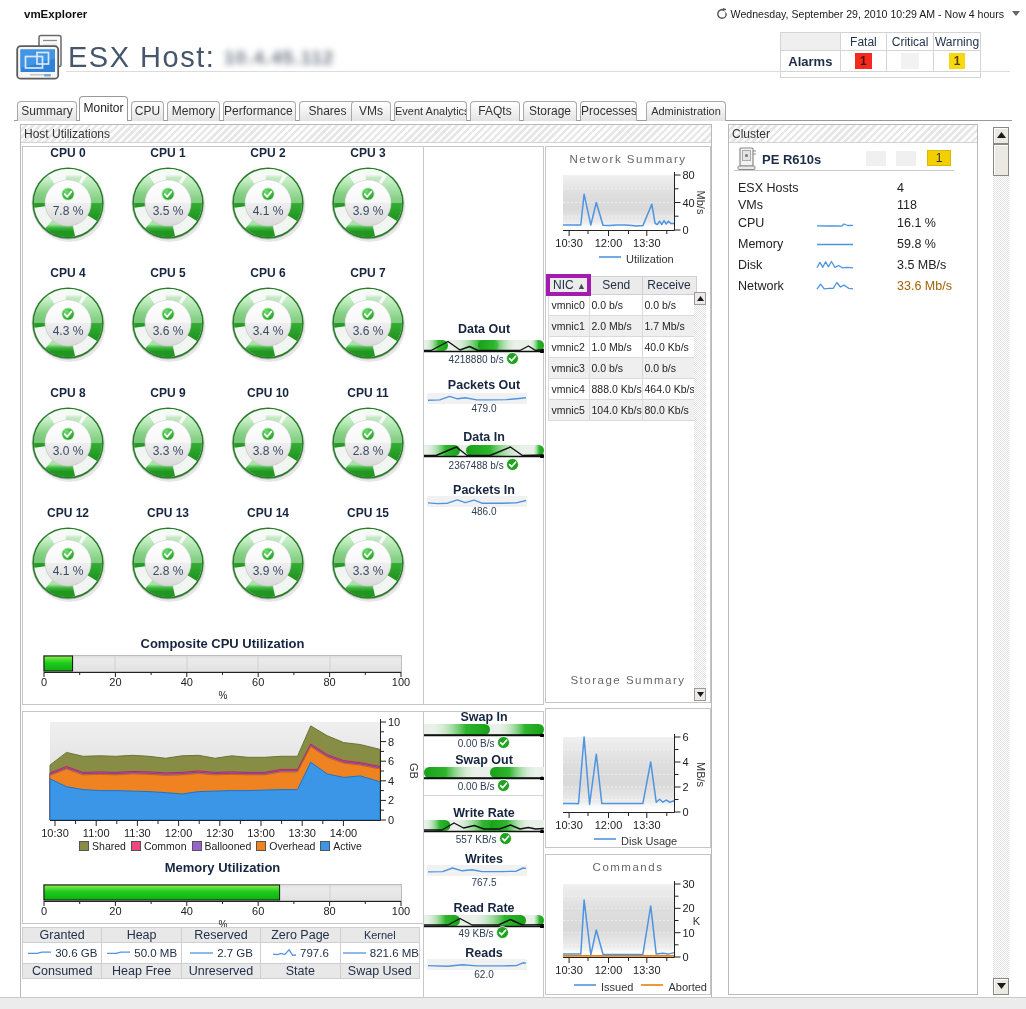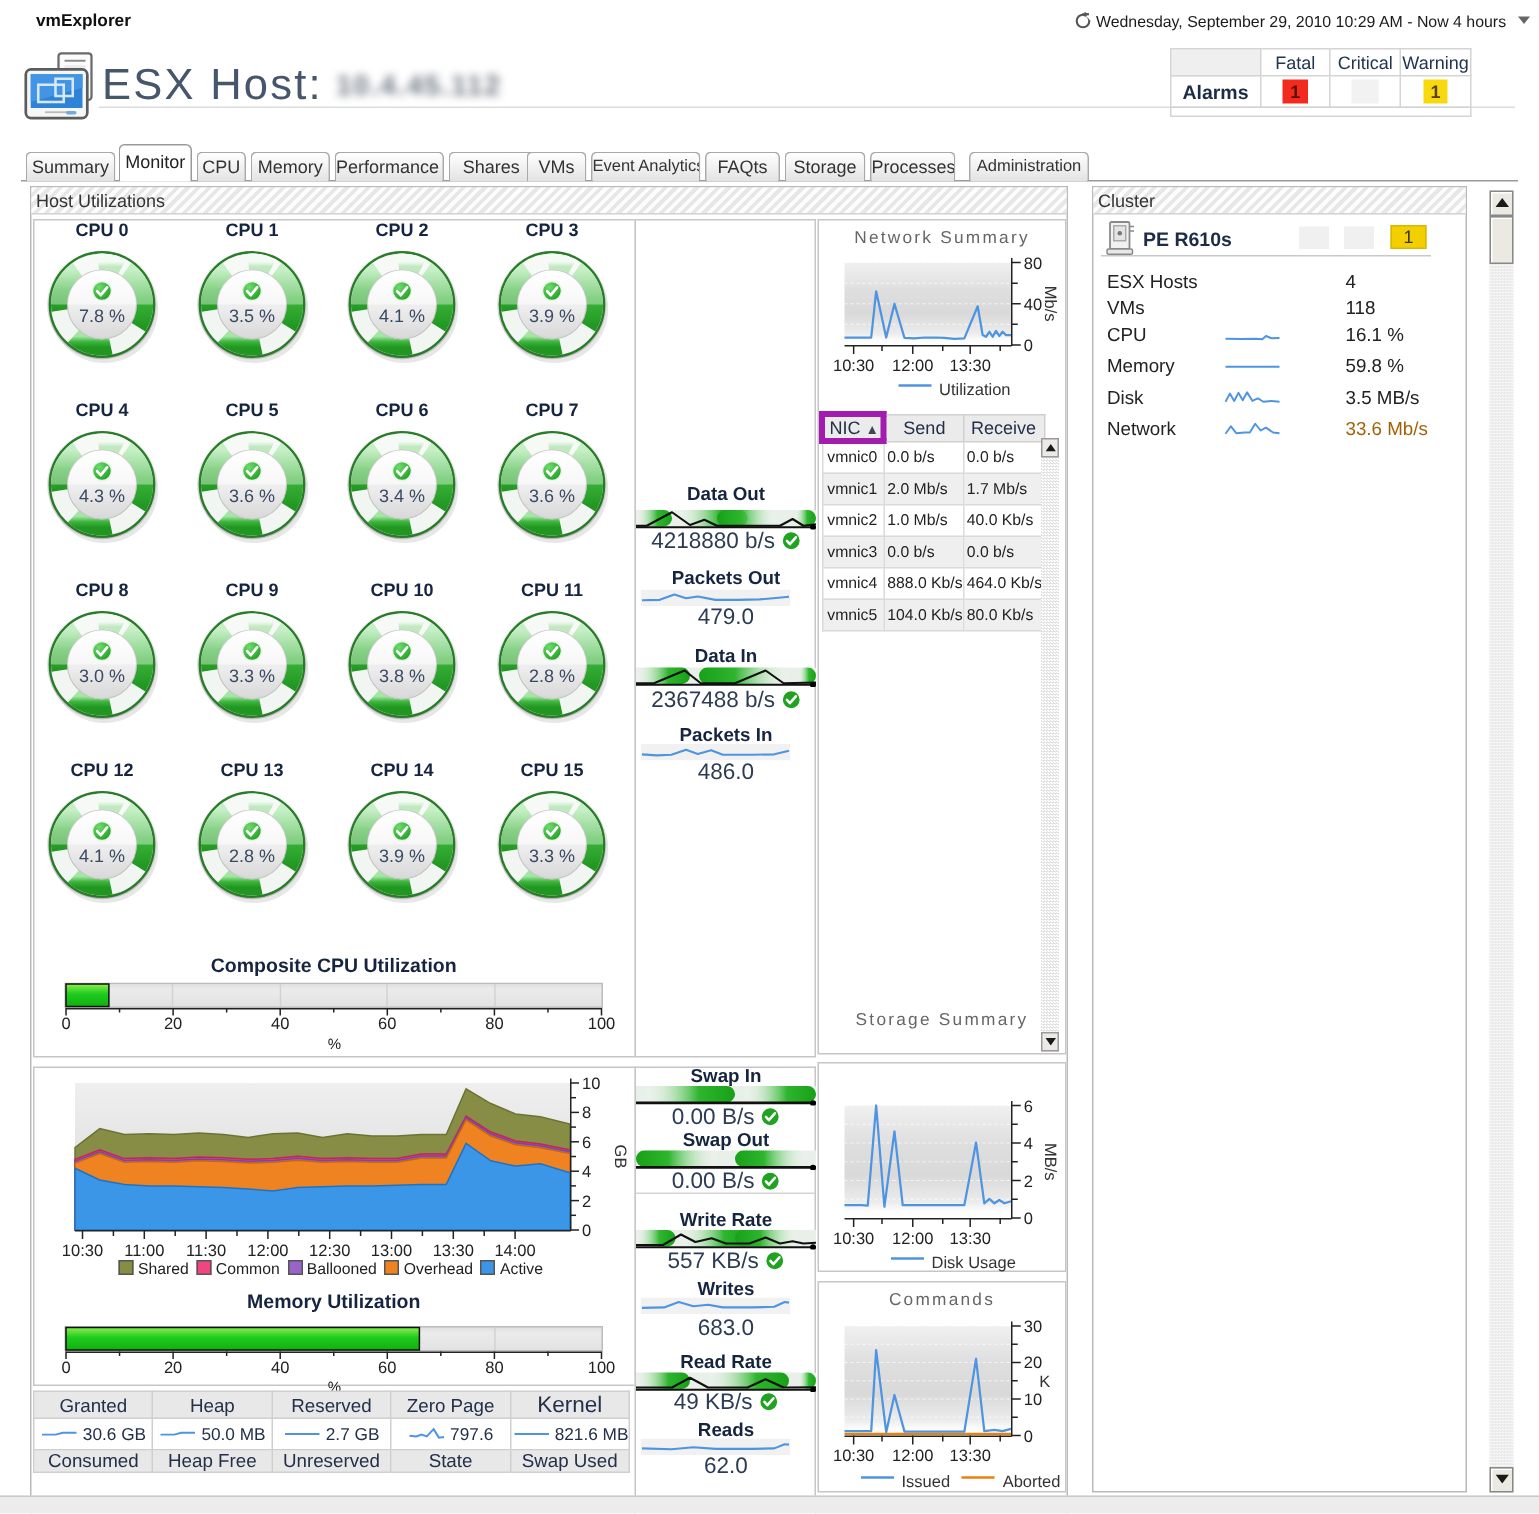--- a/index.html
+++ b/index.html
@@ -5,21 +5,21 @@
 body{width:1026px;height:1009px;position:relative;background:#fff;font-family:"Liberation Sans",sans-serif;font-size:11px;color:#222;overflow:hidden}
 .abs{position:absolute}
 .cpulab{position:absolute;width:60px;text-align:center;font-weight:bold;font-size:12px;color:#16253f}
 .gauge{position:absolute}
 .btitle{position:absolute;text-align:center;font-weight:bold;font-size:13px;color:#16253f}
 .panel{position:absolute;border:1px solid #b9b9b9;background:#fff}
 .phead{position:absolute;left:0;top:0;right:0;height:18px;line-height:18px;padding-left:3px;font-size:12px;color:#333;
  background:#efefef repeating-linear-gradient(135deg,rgba(255,255,255,0.85) 0 2.5px,rgba(0,0,0,0.035) 2.5px 5px);border-bottom:1px solid #d3d3d3}
 .box{position:absolute;border:1px solid #c6c6c6;background:#fff}
 .mlab{position:absolute;width:120px;text-align:center;font-weight:bold;font-size:12.5px;color:#16253f}
-.mval{position:absolute;width:120px;text-align:center;font-size:15px;color:#2c3c55}
+.mval{position:absolute;width:120px;text-align:center;font-size:10px;color:#2c3c55}
 .ctitle{position:absolute;text-align:center;font-size:11.5px;color:#666;letter-spacing:1.5px}
 table{border-collapse:collapse}
 </style></head><body>
 
 <div class="abs" style="left:24px;top:8px;font-weight:bold;font-size:11.5px;color:#101010">vmExplorer</div>
 <div class="abs" style="right:4px;top:8px;font-size:10.6px;color:#1a1a1a;white-space:nowrap;text-align:right">
 <svg width="12" height="12" style="vertical-align:-2px">
       <circle cx="6" cy="6" r="4.2" fill="none" stroke="#555" stroke-width="1.4"></circle>
       <path d="M6 0.8 L10.5 0.8 L10.5 5.2" fill="#fff" stroke="#fff"></path>
       <path d="M5.5 1.5 L10 1.5" stroke="#555" stroke-width="1.4"></path>
@@ -705,21 +705,21 @@
         <col>
         <col>
         <col>
       </colgroup>
 <tbody>
         <tr>
           <th style="background:#e8e8e8;border:1px solid #cfcfcf;font-weight:normal;font-size:12.5px;color:#223048;height:15px">Granted</th>
           <th style="background:#e8e8e8;border:1px solid #cfcfcf;font-weight:normal;font-size:12.5px;color:#223048;height:15px">Heap</th>
           <th style="background:#e8e8e8;border:1px solid #cfcfcf;font-weight:normal;font-size:12.5px;color:#223048;height:15px">Reserved</th>
           <th style="background:#e8e8e8;border:1px solid #cfcfcf;font-weight:normal;font-size:12.5px;color:#223048;height:15px">Zero Page</th>
-          <th style="background:#e8e8e8;border:1px solid #cfcfcf;font-weight:normal;font-size:15px;color:#223048;height:15px">Kernel</th>
+          <th style="background:#e8e8e8;border:1px solid #cfcfcf;font-weight:normal;font-size:11px;color:#223048;height:15px">Kernel</th>
         </tr>
 <tr>
 <td style="border:1px solid #cfcfcf;font-size:11.5px;color:#223048;height:21px;white-space:nowrap;overflow:hidden;text-align:center;padding:0 1px"><svg width="25" height="12" style="vertical-align:-2px">
               <polyline points="1.0,6.4 10.2,6.4 14.8,5.2 24.0,5.2" fill="none" stroke="#4f94e0" stroke-width="1.3"></polyline>
             </svg> 30.6 GB</td>
 <td style="border:1px solid #cfcfcf;font-size:11.5px;color:#223048;height:21px;white-space:nowrap;overflow:hidden;text-align:center;padding:0 1px"><svg width="25" height="12" style="vertical-align:-2px">
               <polyline points="1.0,6.4 10.2,6.4 14.8,5.2 24.0,5.2" fill="none" stroke="#4f94e0" stroke-width="1.3"></polyline>
             </svg> 50.0 MB</td>
 <td style="border:1px solid #cfcfcf;font-size:11.5px;color:#223048;height:21px;white-space:nowrap;overflow:hidden;text-align:center;padding:0 1px"><svg width="25" height="12" style="vertical-align:-2px">
               <polyline points="1.0,6.0 24.0,6.0" fill="none" stroke="#4f94e0" stroke-width="1.3"></polyline>
@@ -834,21 +834,21 @@
 </svg>
 <div class="mval" style="left:424px;top:832px">557 KB/s <svg width="13" height="13" viewBox="0 0 13 13" style="vertical-align:-2px">
       <circle cx="6.5" cy="6.5" r="6" fill="#21a321" stroke="#ffffff" stroke-width="0.8"></circle>
       <path d="M3.6 6.6 L5.6 8.8 L9.6 4.2" stroke="#fff" stroke-width="1.7" fill="none" stroke-linecap="round" stroke-linejoin="round"></path>
     </svg></div>
 <div class="mlab" style="left:424px;top:852px">Writes</div>
 <svg style="position:absolute;left:427px;top:865px" width="100" height="11">
     <rect width="100" height="11" fill="#f1f1f1"></rect>
     <polyline points="1.0,6.9 15.7,6.6 25.5,3.0 35.3,5.8 45.1,4.8 54.9,6.6 74.5,6.6 89.2,6.2 96.1,3.0 99.0,3.4" fill="none" stroke="#4f94e0" stroke-width="1.4" stroke-linejoin="round"></polyline>
   </svg>
-<div class="mval" style="left:424px;top:877px">683.0</div>
+<div class="mval" style="left:424px;top:877px">767.5</div>
 <div class="mlab" style="left:424px;top:901px">Read Rate</div>
 <svg style="position:absolute;left:424px;top:914px" width="120" height="14">
  <defs>
       <linearGradient id="flbg6" x1="0" y1="0" x2="0" y2="1">
         <stop offset="0" stop-color="#ffffff"></stop>
         <stop offset="1" stop-color="#cfe0cf"></stop>
       </linearGradient>
     </defs>
  <rect x="0" y="1" width="120" height="11" fill="#e9efe9"></rect>
  <linearGradient id="fl6g0" x1="0" y1="0" x2="1" y2="0">

